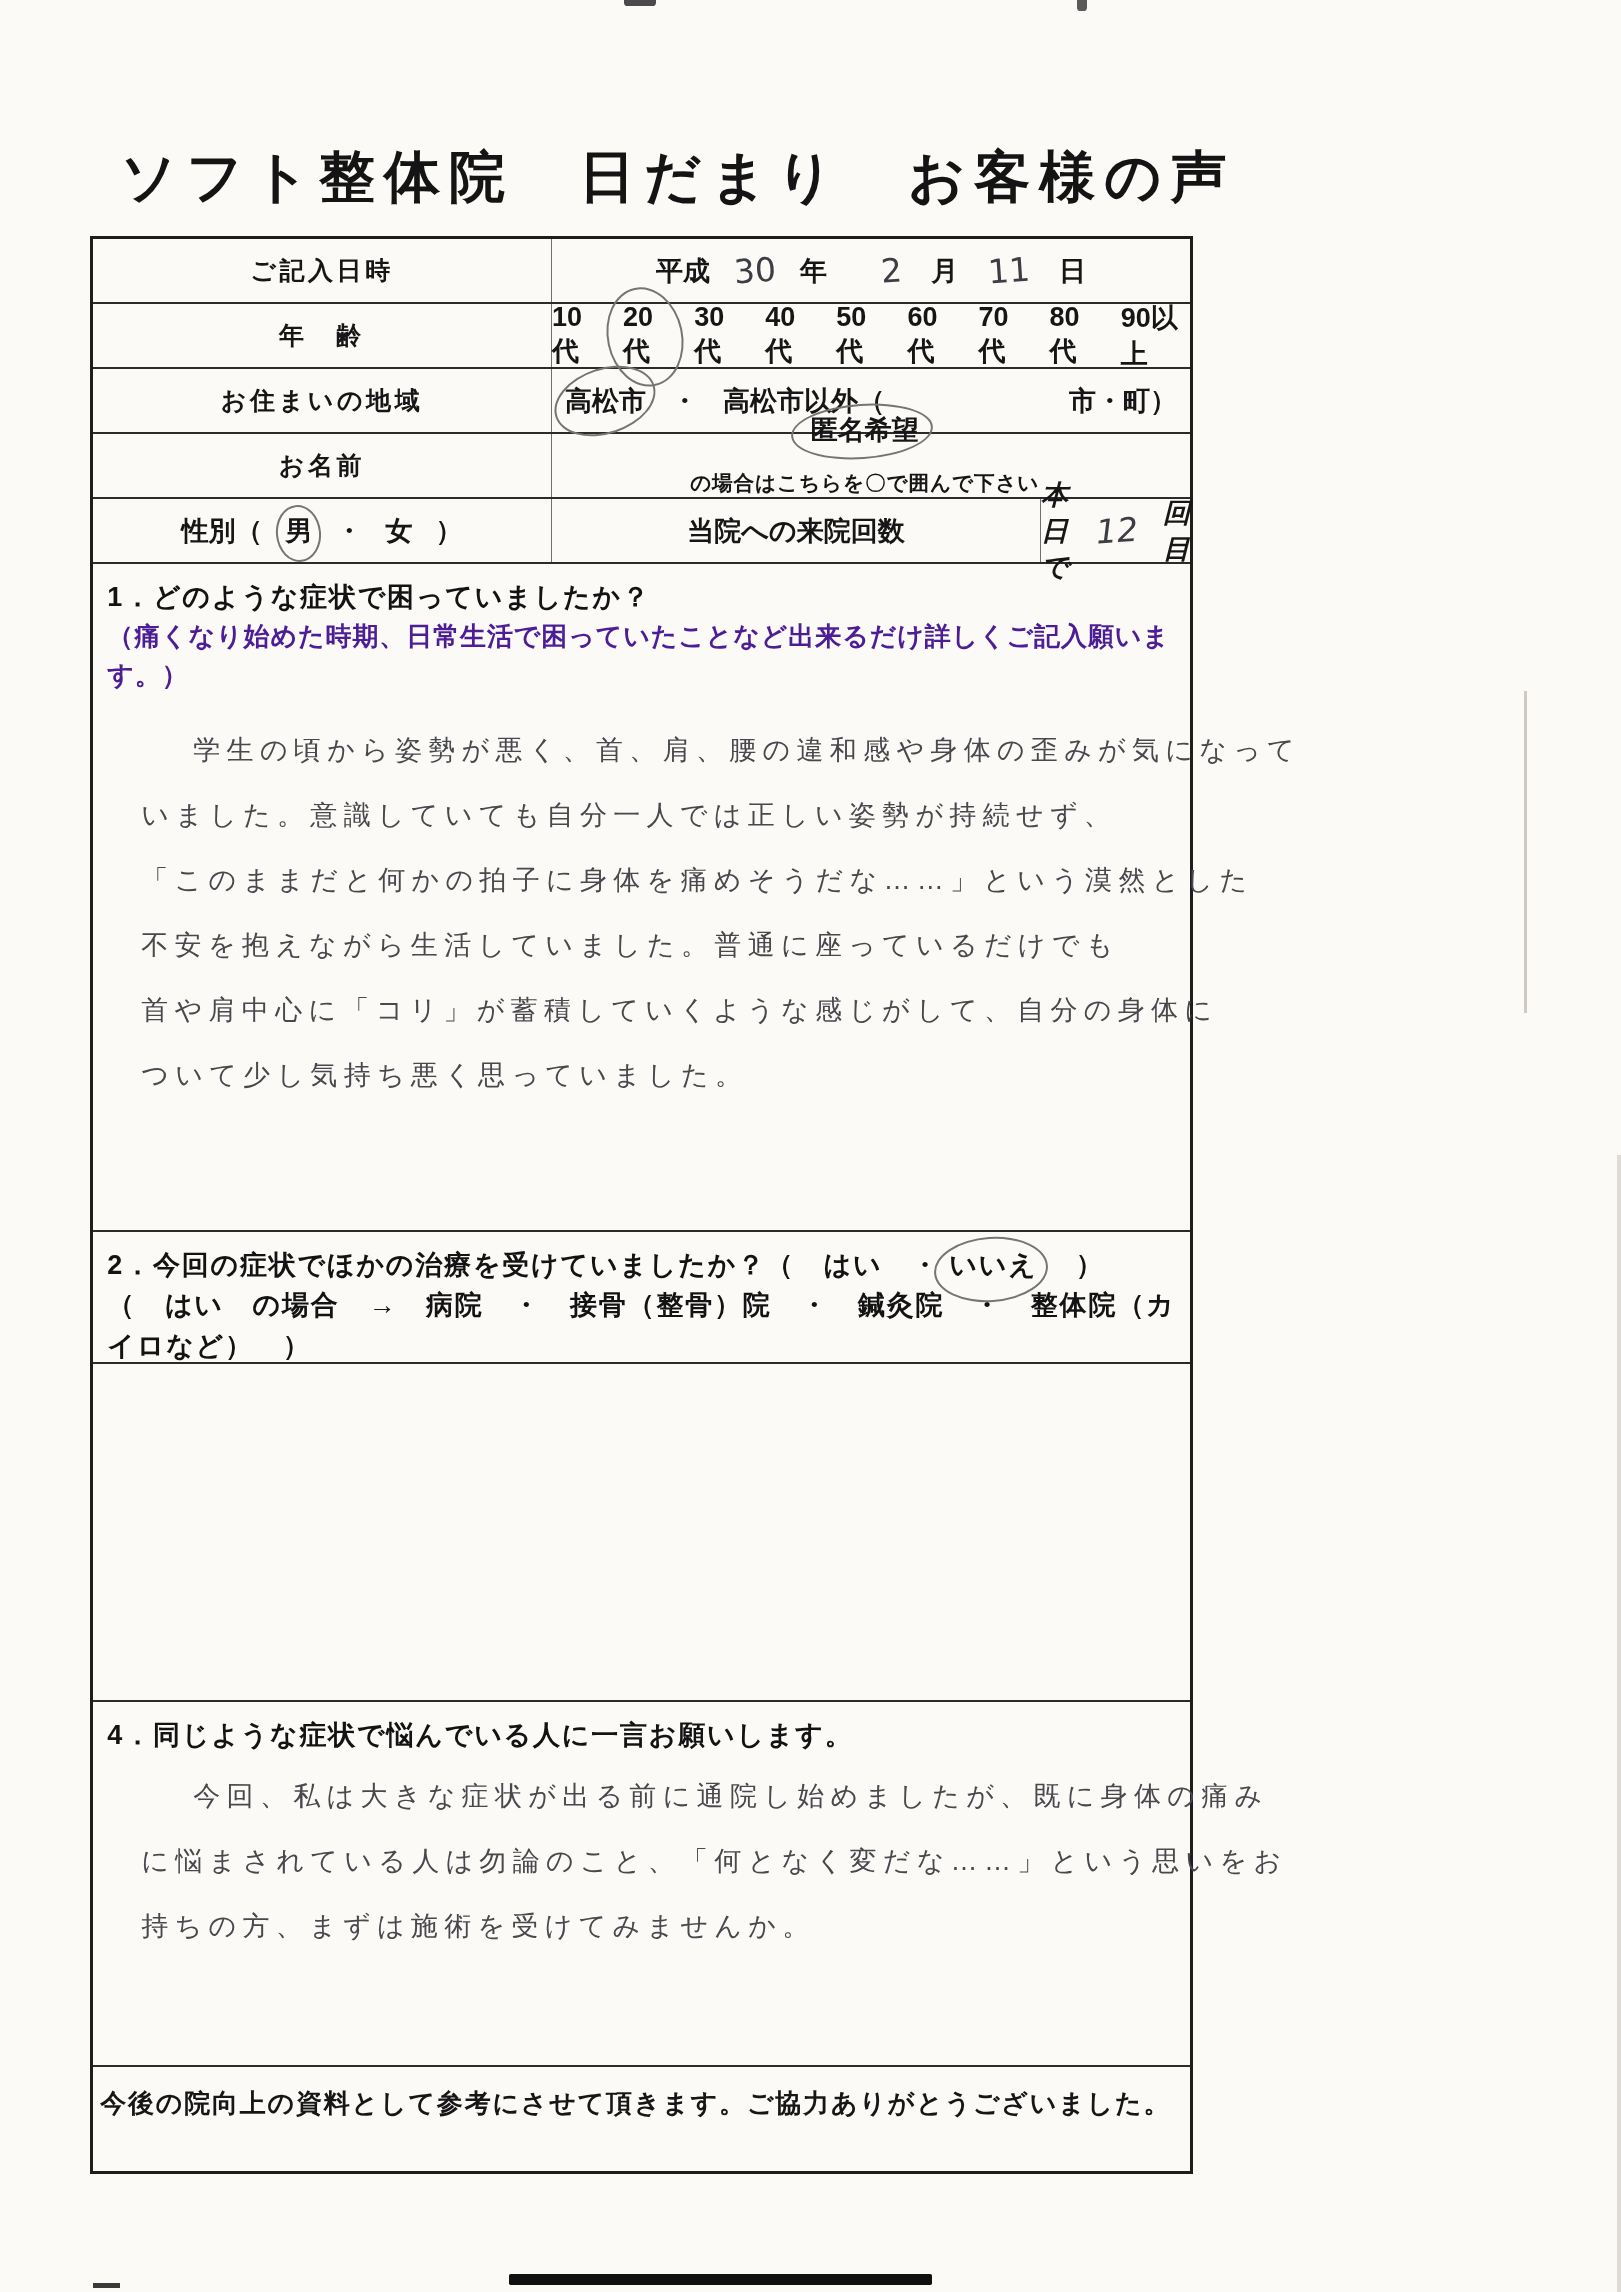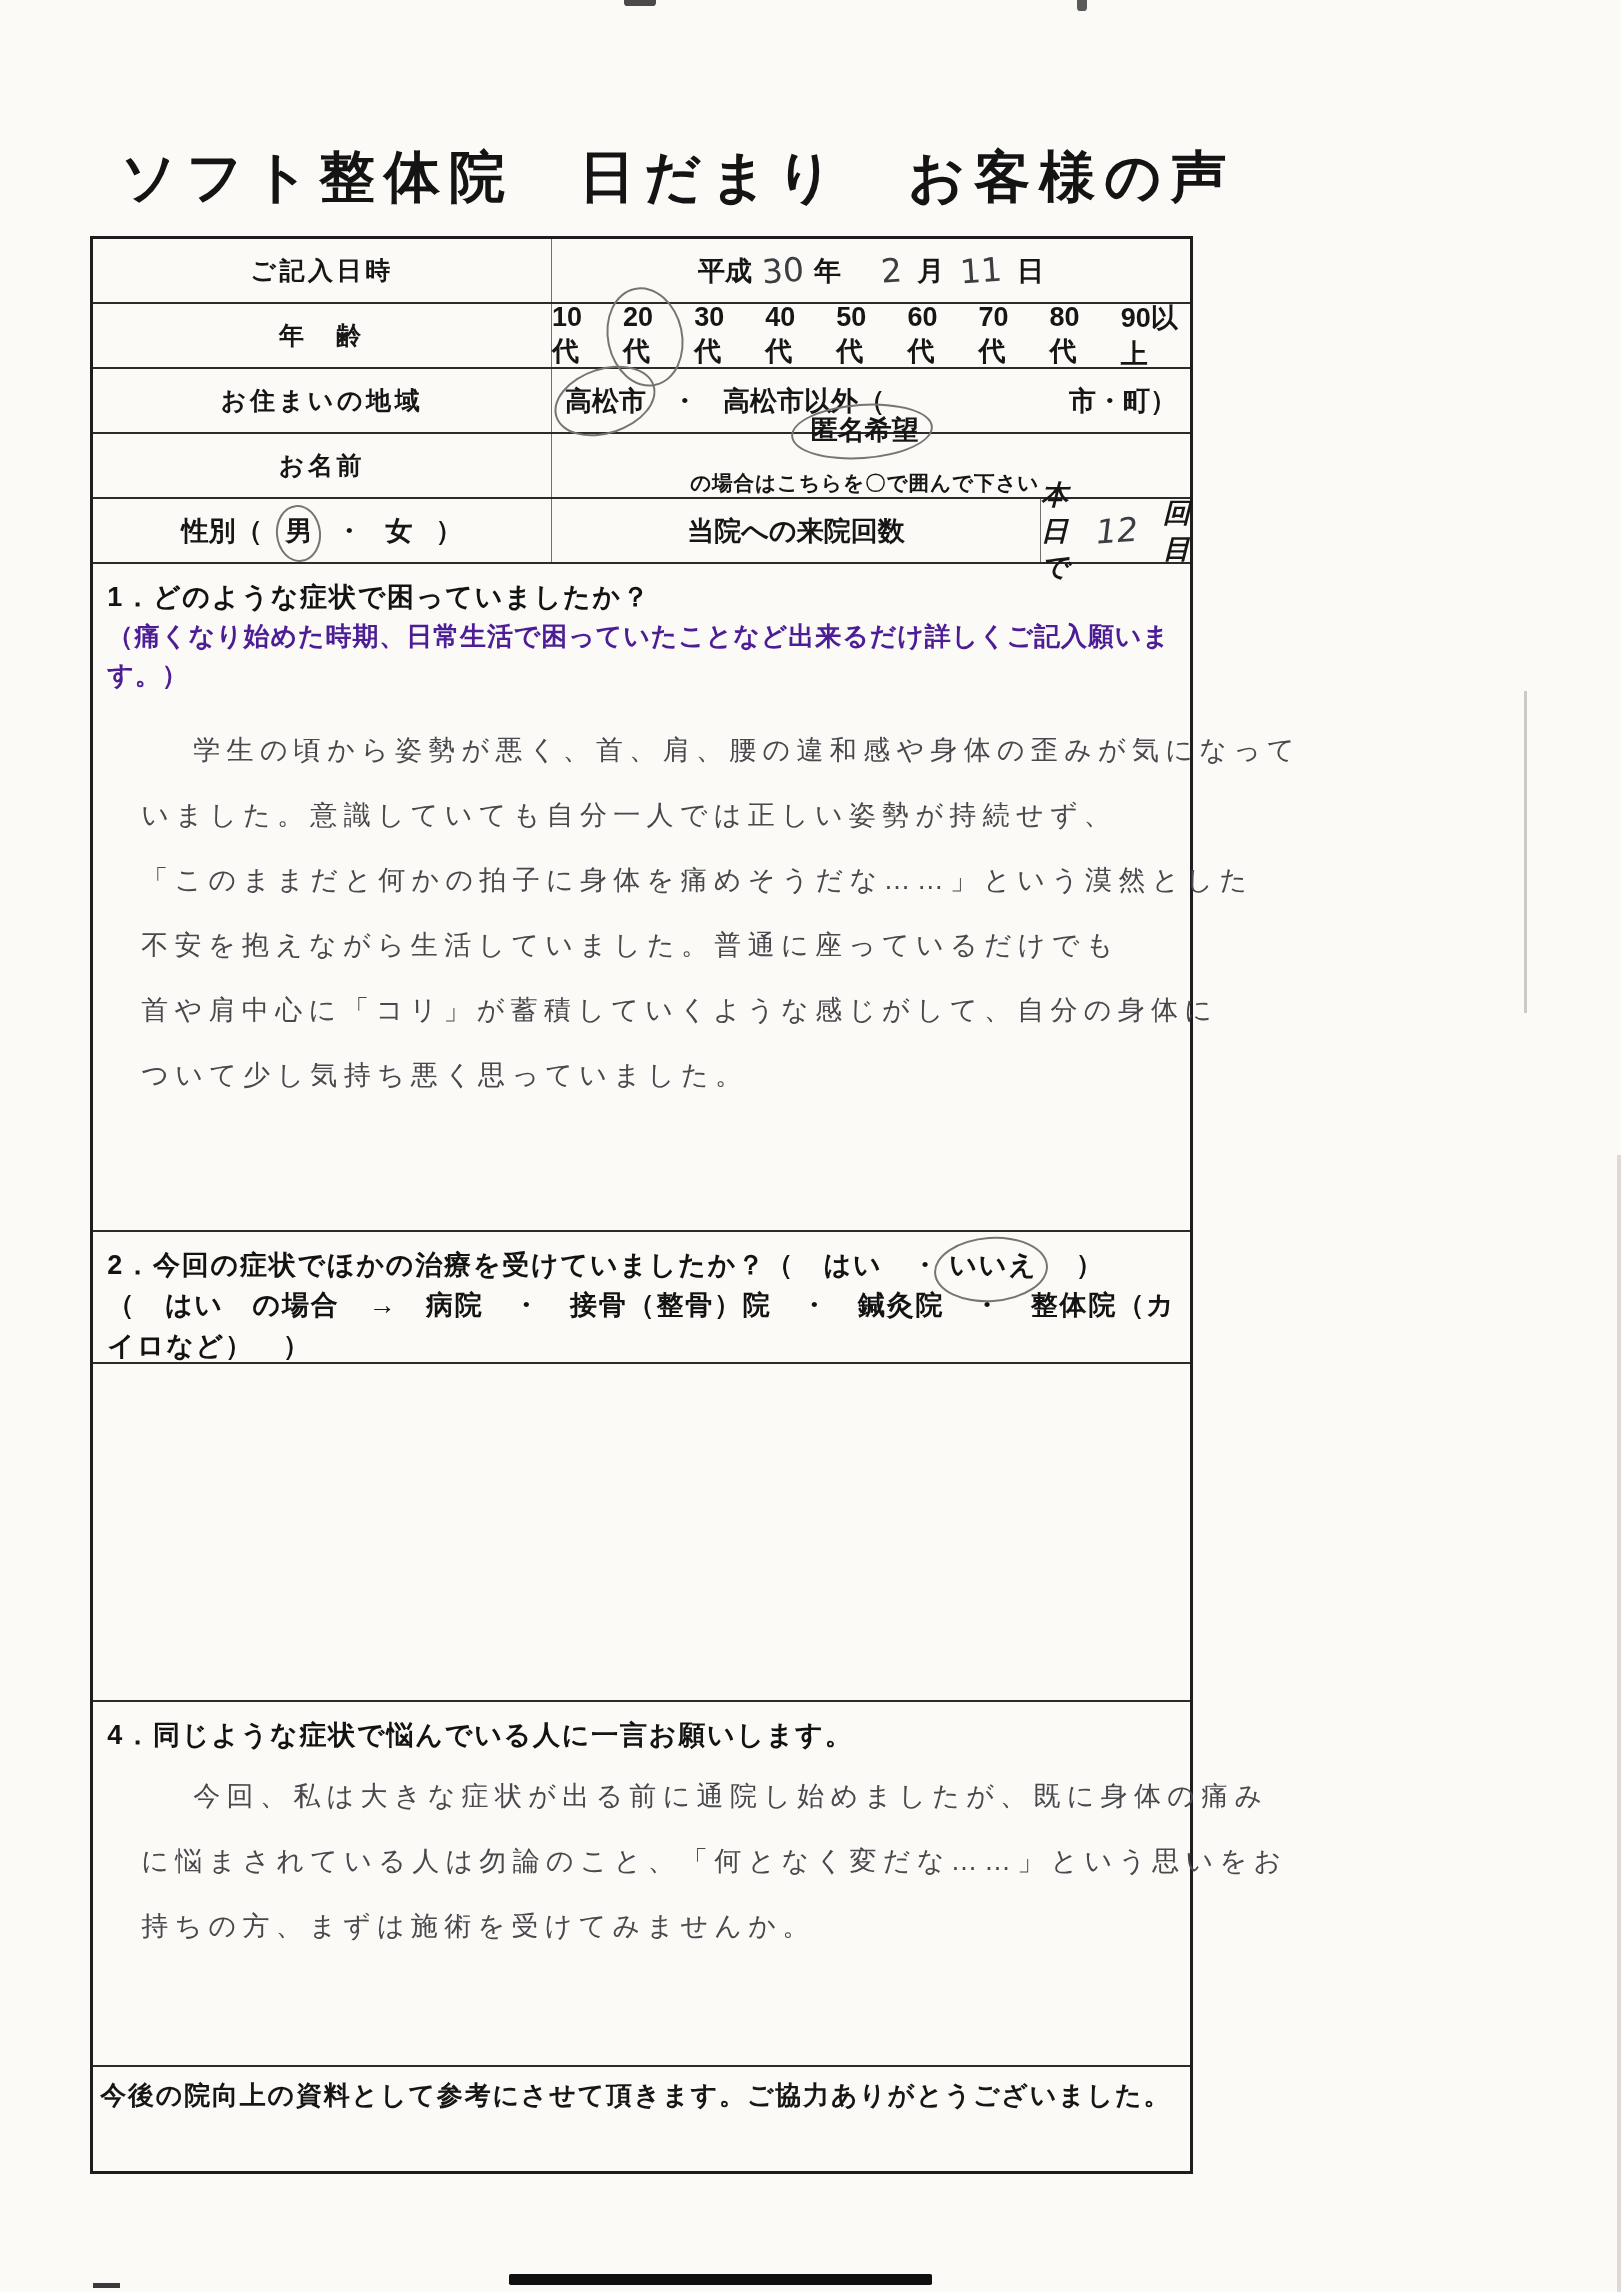--- a/index.html
+++ b/index.html
@@ -55,21 +55,21 @@
   .sec-title{font-weight:bold;font-size:27px;letter-spacing:1.8px;line-height:1.5;color:#131313;}
   .sec-sub{font-weight:bold;font-size:26px;letter-spacing:0.9px;line-height:1.5;color:#4c1d95;}
   .gap-q1{margin-top:23px;}
   .gap-q3{margin-top:5.4px;}
   .gap-q4{margin-top:9px;}
   
   .gender-cell{width:459px;border-right:1.8px solid #6f6f6f;gap:23px;}
   .visits-label-cell{width:489px;border-right:1.8px solid #6f6f6f;}
   .visits-count-cell{flex:1;gap:25px;font-style:italic;}
   
-  .date-cell{gap:10px;}
+  .date-cell{gap:24px;}
   .sp-l{margin-left:30px;}
   .sp-s{margin-left:5.4px;}
   .age-cell{gap:24px;}
   .region-cell{gap:25px;}
   .blank-gap{display:inline-block;width:134px;}
   .name-cell{justify-content:flex-end;padding-right:12.5px;gap:21.5px;flex-direction:column;}
   
   .footer-cell{display:block;padding:10.7px 7.2px 0 7.2px;font-weight:bold;font-size:26px;letter-spacing:1.8px;width:100%;box-sizing:border-box;}
   
   .artifact{position:absolute;background:#222;}
@@ -187,21 +187,21 @@
     <div class="section-cell">
       <div class="sec-title">4．同じような症状で悩んでいる人に一言お願いします。</div>
       <div class="answers gap-q4">
         <div class="hw-line">今回、私は大きな症状が出る前に通院し始めましたが、既に身体の痛み</div>
         <div class="hw-line">に悩まされている人は勿論のこと、「何となく変だな……」という思いをお</div>
         <div class="hw-line">持ちの方、まずは施術を受けてみませんか。</div>
       </div>
     </div>
   </div>
 
-  <div class="t-row" style="height:123px;">
+  <div class="t-row" style="height:123px;margin-top:8px;">
     <div class="footer-cell">今後の院向上の資料として参考にさせて頂きます。ご協力ありがとうございました。</div>
   </div>
 
 </div>
 
 <div class="artifact a-top-1"></div>
 <div class="artifact a-top-2"></div>
 <div class="artifact a-bottom-bar"></div>
 <div class="artifact a-bottom-dash"></div>
 <div class="artifact a-right-line"></div>

